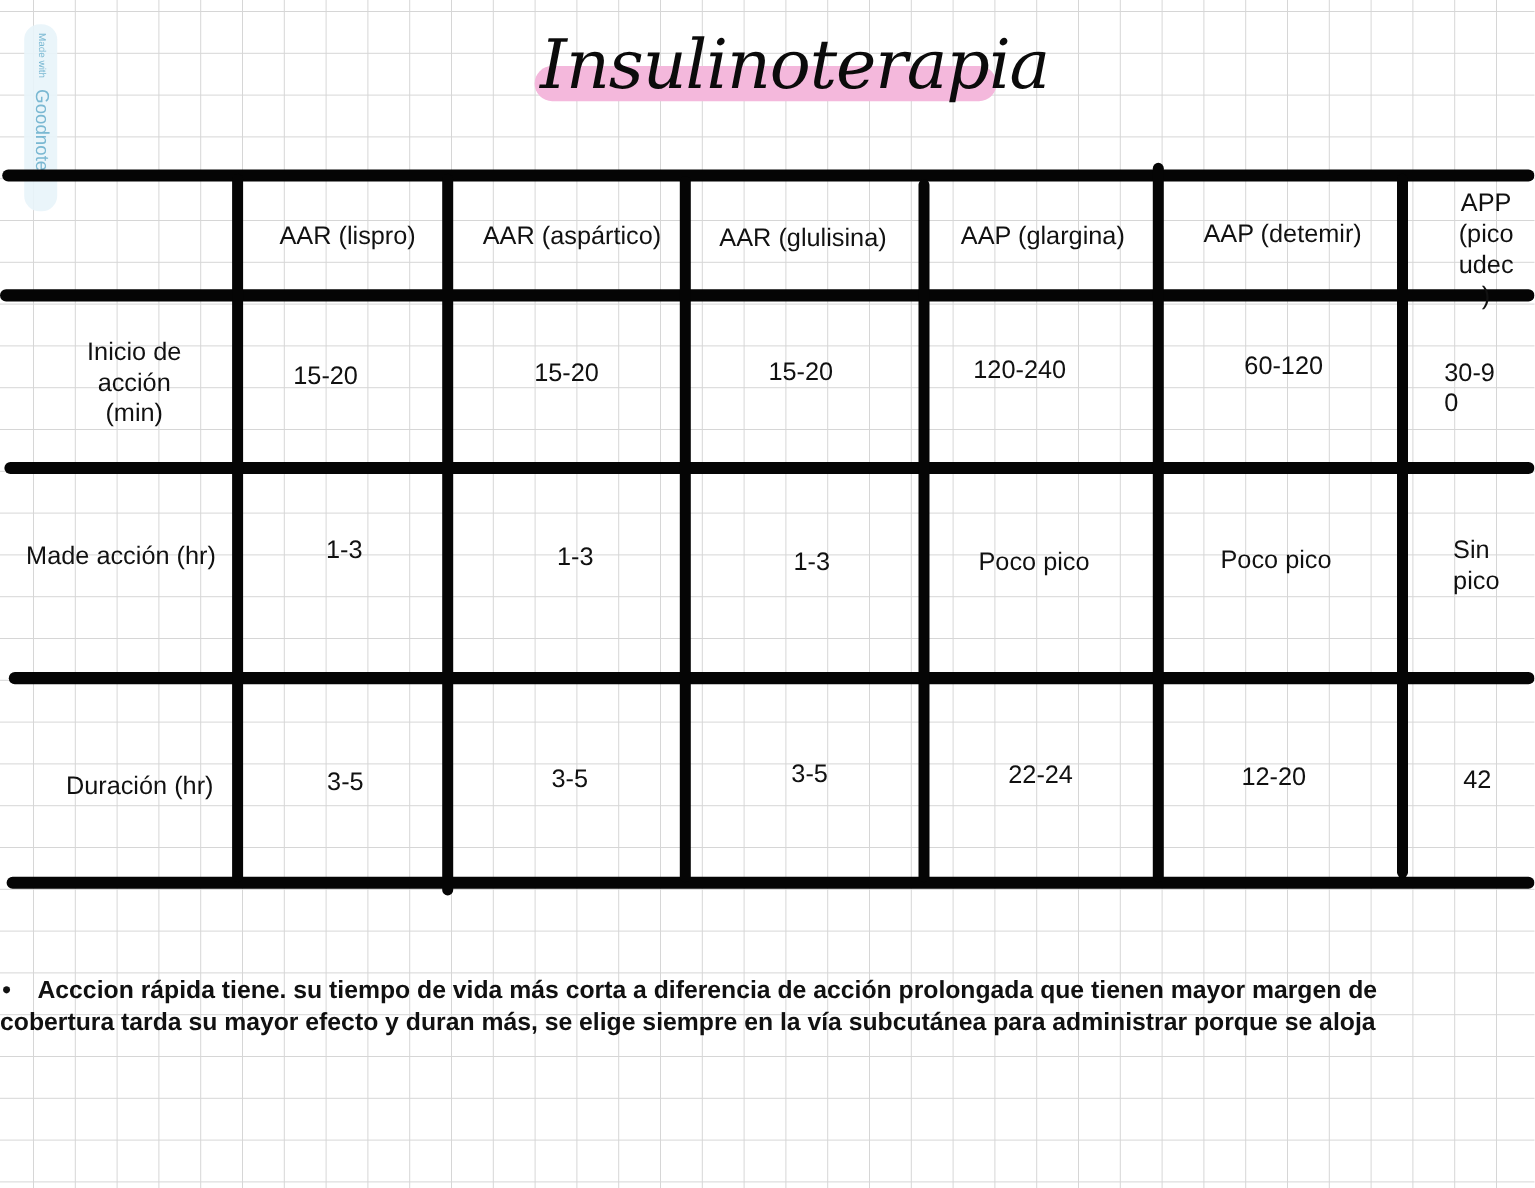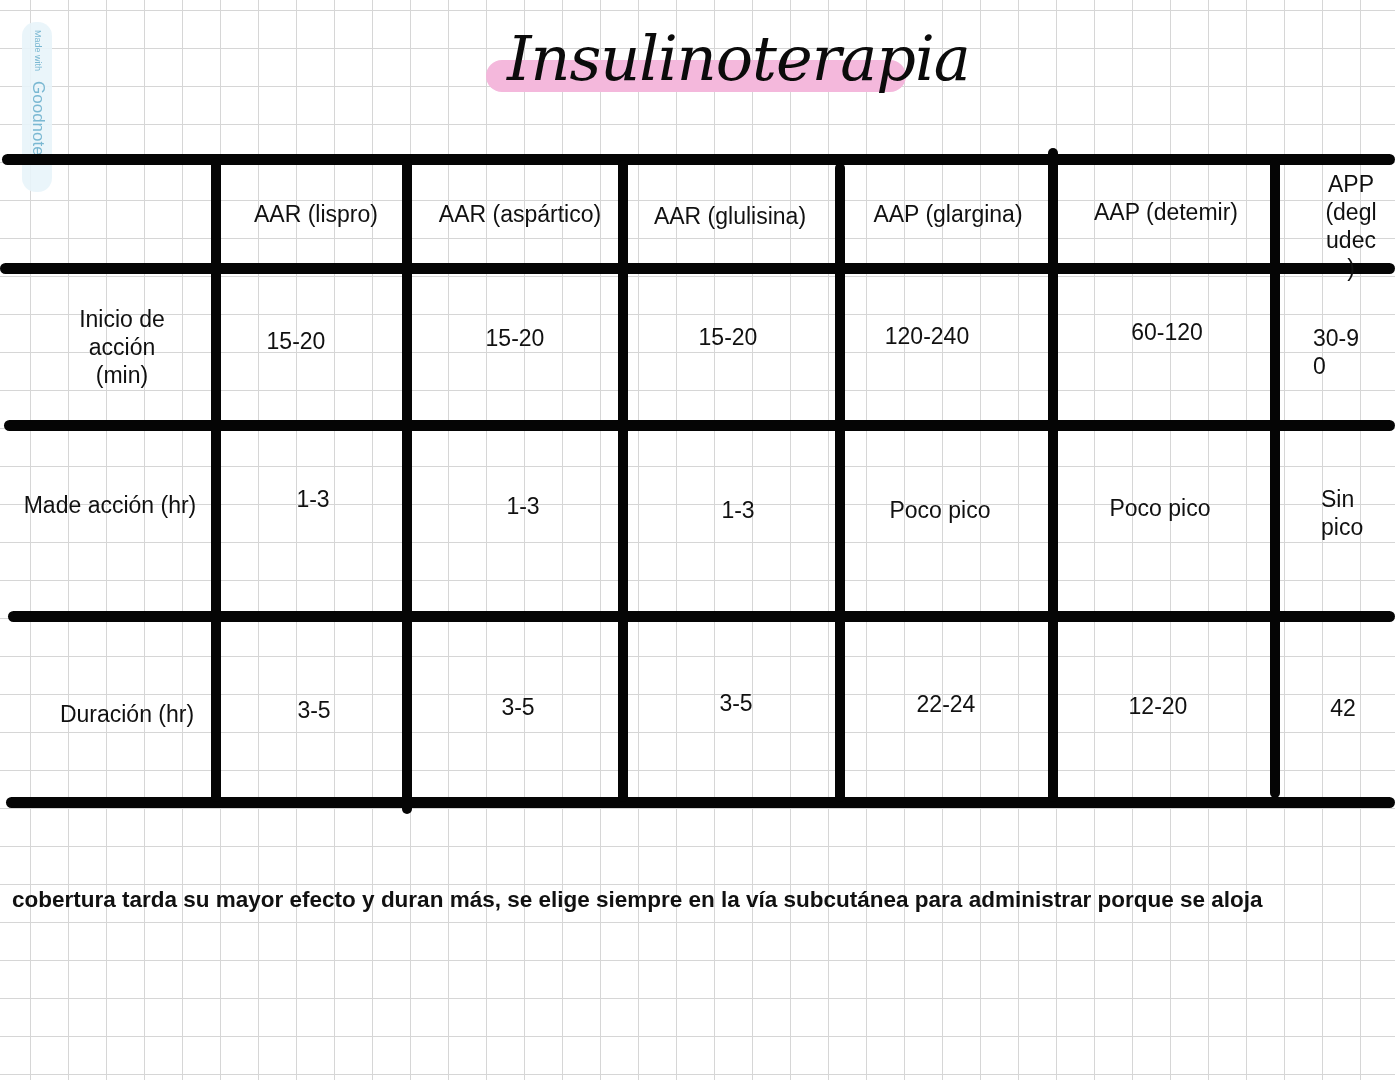--- a/index.html
+++ b/index.html
@@ -22,21 +22,21 @@
     position:absolute; left:26px; top:30px; width:22px; height:160px;
     writing-mode:vertical-rl; color:#7ab8d2; white-space:nowrap;
   }
   .badge-text .small { font-size:9px; }
   .badge-text .big { font-size:17px; margin-top:6px; }
   .title-hl {
     position:absolute; left:486px; top:60px; width:420px; height:32px;
     background:#f4b8dc; border-radius:16px;
   }
   .title {
-    position:absolute; left:507px; top:22px; width:430px; text-align:center;
+    position:absolute; left:491px; top:22px; width:430px; text-align:center;
     font-family:"DejaVu Serif", serif; font-style:italic; font-size:62px;
     letter-spacing:-1px; color:#0b0b0b; line-height:1.2;
   }
   .hline, .vline { position:absolute; background:#050505; border-radius:6px; }
   .cell {
     position:absolute; font-size:23px; line-height:28px; color:#111;
     text-align:center;
   }
   .note {
     position:absolute; left:0px; top:886px; width:1395px;
@@ -73,21 +73,21 @@
 </div>
 
 <div>
   <div class="cell" style="left:226px; top:200px; width:180px;">AAR (lispro)</div>
   <div class="cell" style="left:424px; top:200px; width:192px;">AAR (aspártico)</div>
   <div class="cell" style="left:632px; top:202px; width:196px;">AAR (glulisina)</div>
   <div class="cell" style="left:850px; top:200px; width:196px;">AAP (glargina)</div>
   <div class="cell" style="left:1066px; top:198px; width:200px;">AAP (detemir)</div>
   <div class="cell" style="left:1311px; top:170px; width:80px; text-align:center;">
     <div>APP</div>
-    <div>(degl</div>
+    <div>(pico</div>
     <div>udec</div>
     <div>)</div>
   </div>
 </div>
 
 <div>
   <div class="cell" style="left:37px; top:305px; width:170px;">
     <div>Inicio de</div>
     <div>acción</div>
     <div>(min)</div>
@@ -120,14 +120,15 @@
   <div class="cell" style="left:40px; top:700px; width:174px;">Duración (hr)</div>
   <div class="cell" style="left:244px; top:696px; width:140px;">3-5</div>
   <div class="cell" style="left:448px; top:693px; width:140px;">3-5</div>
   <div class="cell" style="left:666px; top:689px; width:140px;">3-5</div>
   <div class="cell" style="left:876px; top:690px; width:140px;">22-24</div>
   <div class="cell" style="left:1088px; top:692px; width:140px;">12-20</div>
   <div class="cell" style="left:1313px; top:694px; width:60px;">42</div>
 </div>
 
 <div class="note">
-  <div style="text-align:left; padding-left:12px;">cobertura tarda su mayor efecto y duran más, se elige siempre en la vía subcutánea para administrar porque se aloja</div>
+  <div class="line1"><span>•</span>    <span>Acccion rápida tiene. su tiempo de vida más corta a diferencia de acción prolongada que tienen mayor margen de</span></div>
+  <div style="text-align:left; padding-left:0;">cobertura tarda su mayor efecto y duran más, se elige siempre en la vía subcutánea para administrar porque se aloja</div>
 </div>
 
 </body></html>

